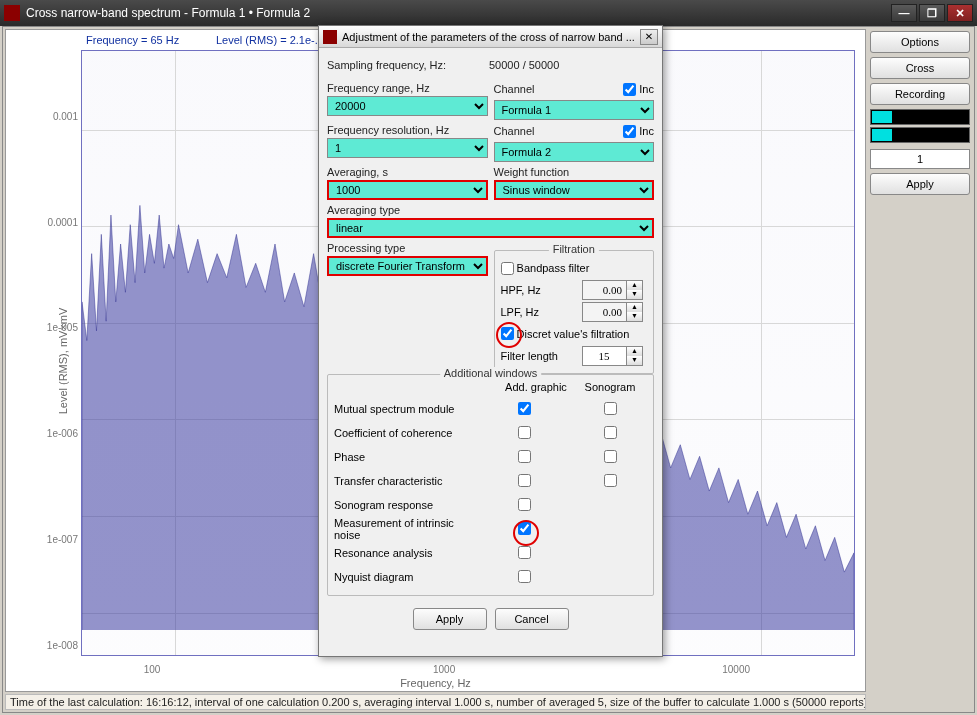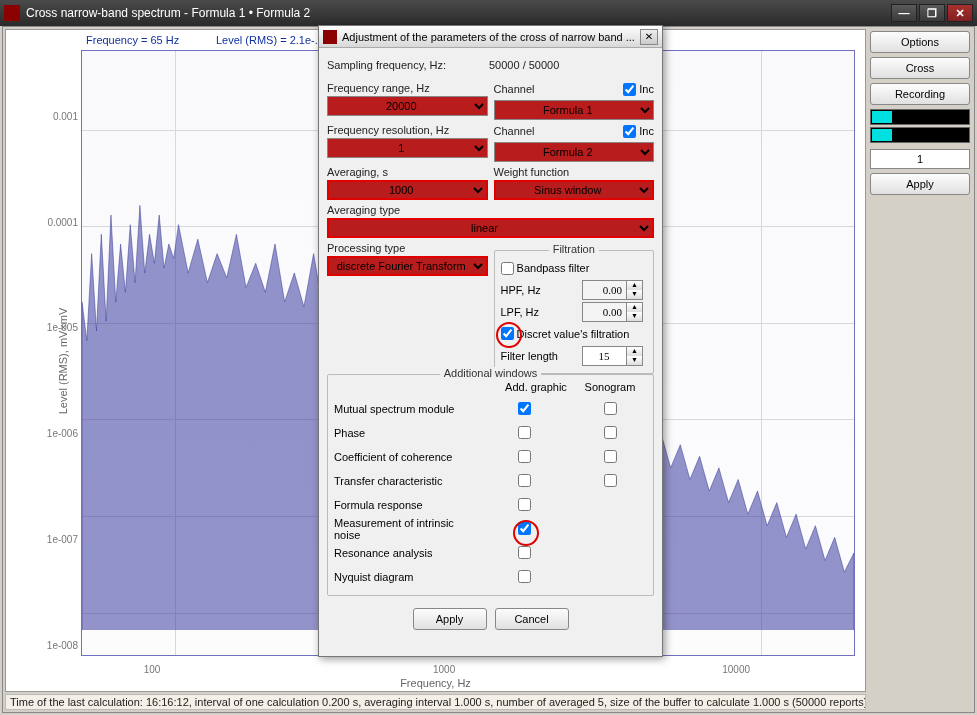--- a/index.html
+++ b/index.html
@@ -39,21 +39,21 @@
 .dialog .dtitle .ico { width:14px; height:14px; background:#8b0000; margin-right:5px; }
 .dialog .dtitle span { flex:1; font-size: 11px; }
 .dialog .dtitle .xbtn { width:18px; height:16px; background: linear-gradient(to bottom,#eee,#ccc); border:1px solid #888; text-align:center; line-height:13px; font-size:10px; cursor:pointer; }
 .dialog-body { padding: 6px 8px; }
 .row { display: flex; align-items: center; min-height: 22px; margin-bottom: 2px; }
 .row .lbl { flex: 1; color: #222; }
 .row .val { width: 165px; color: #222; }
 .col2 { display: flex; gap: 6px; }
 .col2 > div { flex: 1; }
 .sect-label { font-size: 11px; color: #222; margin: 4px 0 2px; }
-select, input[type=text] { width: 100%; height: 20px; border: 1px solid #888; background: #b91c1c; font-size: 11px; padding: 0 3px; text-align: center; }
+select, input[type=text] { width: 100%; height: 20px; border: 1px solid #888; background: #5eead4; font-size: 11px; padding: 0 3px; }
 .redbox { border: 2px solid #e00000 !important; }
 .groupbox { border: 1px solid #bbb; border-radius: 2px; padding: 6px; margin-top: 0; position: relative; }
 .groupbox .legend { position: absolute; top: -8px; left: 50%; transform: translateX(-50%); background: #f0f0f0; padding: 0 4px; font-size: 11px; color: #333; }
 .chk-row { display: flex; align-items: center; height: 22px; }
 .chk-row .name { flex: 1; }
 .chk-row input[type=checkbox] { width: 13px; height: 13px; }
 .spin { display: flex; width: 65px; }
 .spin input { width: 45px; text-align: right; padding-right: 4px; background: #f4f4f4; font-family: Liberation Serif, serif; }
 .spin .arrows { width: 16px; border: 1px solid #888; border-left: none; display: flex; flex-direction: column; }
 .spin .arrows div { flex:1; font-size: 7px; text-align:center; line-height: 8px; background: linear-gradient(#fff,#ddd); cursor:pointer; }
@@ -238,36 +238,36 @@
         <div class="spacer"></div>
         <div class="h">Add. graphic</div>
         <div class="h">Sonogram</div>
       </div>
       <div class="aw-row">
           <div class="name">Mutual spectrum module</div>
           <div class="c"><input type="checkbox" checked="" style=""></div>
           <div class="c"><input type="checkbox" style=""></div>
         </div>
       <div class="aw-row">
+          <div class="name">Coefficient of coherence</div>
+          <div class="c"><input type="checkbox" style=""></div>
+          <div class="c"><input type="checkbox" style=""></div>
+        </div>
+      <div class="aw-row">
           <div class="name">Phase</div>
           <div class="c"><input type="checkbox" style=""></div>
           <div class="c"><input type="checkbox" style=""></div>
         </div>
       <div class="aw-row">
-          <div class="name">Coefficient of coherence</div>
-          <div class="c"><input type="checkbox" style=""></div>
-          <div class="c"><input type="checkbox" style=""></div>
-        </div>
-      <div class="aw-row">
           <div class="name">Transfer characteristic</div>
           <div class="c"><input type="checkbox" style=""></div>
           <div class="c"><input type="checkbox" style=""></div>
         </div>
       <div class="aw-row">
-          <div class="name">Formula response</div>
+          <div class="name">Sonogram response</div>
           <div class="c"><input type="checkbox" style=""></div>
           <div class="c"></div>
         </div>
       <div class="aw-row">
           <div class="name">Measurement of intrinsic noise</div>
           <div class="c"><span class="redcircle"><input type="checkbox" checked="" style=""></span></div>
           <div class="c"></div>
         </div>
       <div class="aw-row">
           <div class="name">Resonance analysis</div>

